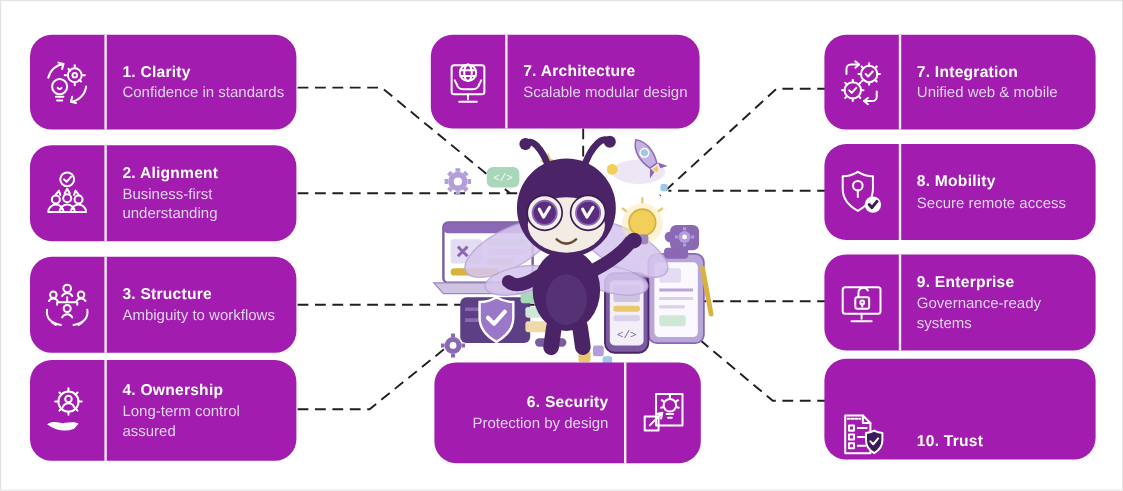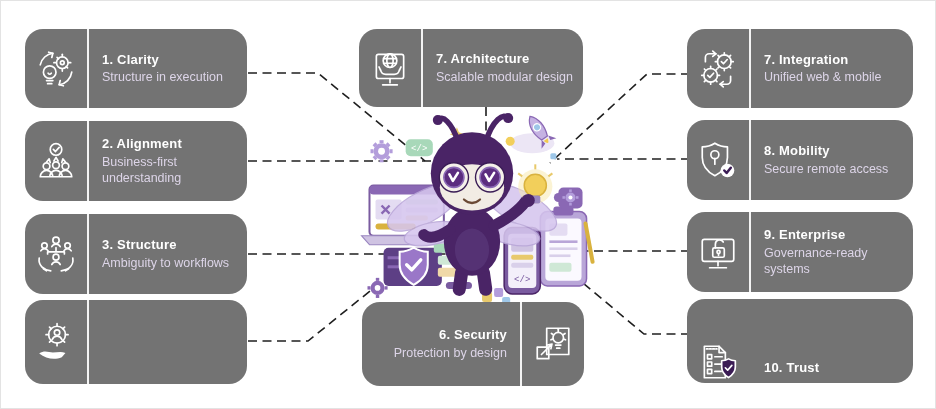--- a/index.html
+++ b/index.html
@@ -3,21 +3,21 @@
 <meta charset="utf-8">
 <style>
   html,body{margin:0;padding:0;background:#fff;}
   .canvas{
     position:relative;width:936px;height:409px;background:#ffffff;
     border:1px solid #e3e3e3;box-sizing:border-box;overflow:hidden;
     font-family:"Liberation Sans",sans-serif;
   }
   .lines{position:absolute;left:0;top:0;width:936px;height:409px;}
   .card{
-    position:absolute;background:#737373;border-radius:18px;
+    position:absolute;background:#a21caf;border-radius:18px;
     display:flex;align-items:stretch;color:#fff;box-sizing:border-box;
   }
   .icon-box{width:62px;flex:0 0 62px;display:flex;align-items:center;justify-content:center;}
   .divider{width:2px;flex:0 0 2px;background:rgba(255,255,255,.92);}
   .text-box{flex:1;display:flex;flex-direction:column;justify-content:center;padding:6px 8px 6px 13px;}
   .card.reverse .text-box{text-align:right;padding:6px 13px 6px 8px;}
   .card-title{font-size:13px;font-weight:700;color:#ffffff;letter-spacing:.2px;line-height:1.3;}
   .card-sub{font-size:12.5px;color:#ddd5e8;line-height:1.28;margin-top:1px;}
   .icon-box svg{stroke:#ffffff;fill:none;stroke-width:1.6;stroke-linecap:round;stroke-linejoin:round;}
   
@@ -222,21 +222,21 @@
             <line x1="29.6" y1="17.6" x2="31" y2="19"></line>
           </g>
         <circle cx="14" cy="23" r="6"></circle>
           <path d="M11,31 h6 M12,34 h4"></path>
           <path d="M12.5,24 q1.5,2 3,0"></path>
       </svg>
     </div>
     <div class="divider"></div>
     <div class="text-box">
       <div class="card-title">1. Clarity</div>
-      <div class="card-sub">Structure in execution</div>
+      <div class="card-sub">Confidence in standards</div>
     </div>
   </div>
 
   <div class="card c2">
     <div class="icon-box">
       <svg width="42" height="42" viewBox="0 0 40 40">
         <circle cx="20" cy="9" r="5.5"></circle>
           <path d="M17.5,9 l2,2 3.5,-4"></path>
         <path d="M18,20 l2,-3.5 2,3.5 M11,21 l2.5,-3 1,3.5 M29,21 l-2.5,-3 -1,3.5"></path>
         <circle cx="11" cy="25" r="3.2"></circle>
@@ -288,20 +288,24 @@
             <line x1="26.5" y1="18.5" x2="28.2" y2="20.2"></line>
             <line x1="28.2" y1="5.8" x2="26.5" y2="7.5"></line>
             <line x1="15.5" y1="18.5" x2="13.8" y2="20.2"></line>
           </g>
         <circle cx="21" cy="11" r="2.6"></circle>
           <path d="M16.5,17.5 a4.8 4.8 0 0 1 9,0"></path>
         <path d="M4,31 c5,-3.5 9,-1 13,-1 c4,0 8,-1.5 12,0.5 l-3.5,4 c-7,3 -15,1.5 -21.5,-3.5 z" fill="#ffffff" stroke="none"></path>
       </svg>
     </div>
     <div class="divider"></div>
+    <div class="text-box">
+      <div class="card-title">4. Ownership</div>
+      <div class="card-sub">Long-term control assured</div>
+    </div>
   </div>
 
   <div class="card c5">
     <div class="icon-box">
       <svg width="42" height="42" viewBox="0 0 40 40">
         <rect x="7" y="7" width="26" height="23" rx="2"></rect>
         <path d="M20,30 v4 M13,36 h14"></path>
         <circle cx="20" cy="13" r="6.5"></circle>
         <ellipse cx="20" cy="13" rx="3" ry="6.5"></ellipse>
         <path d="M14,11 h12 M14,15.5 h12"></path>

